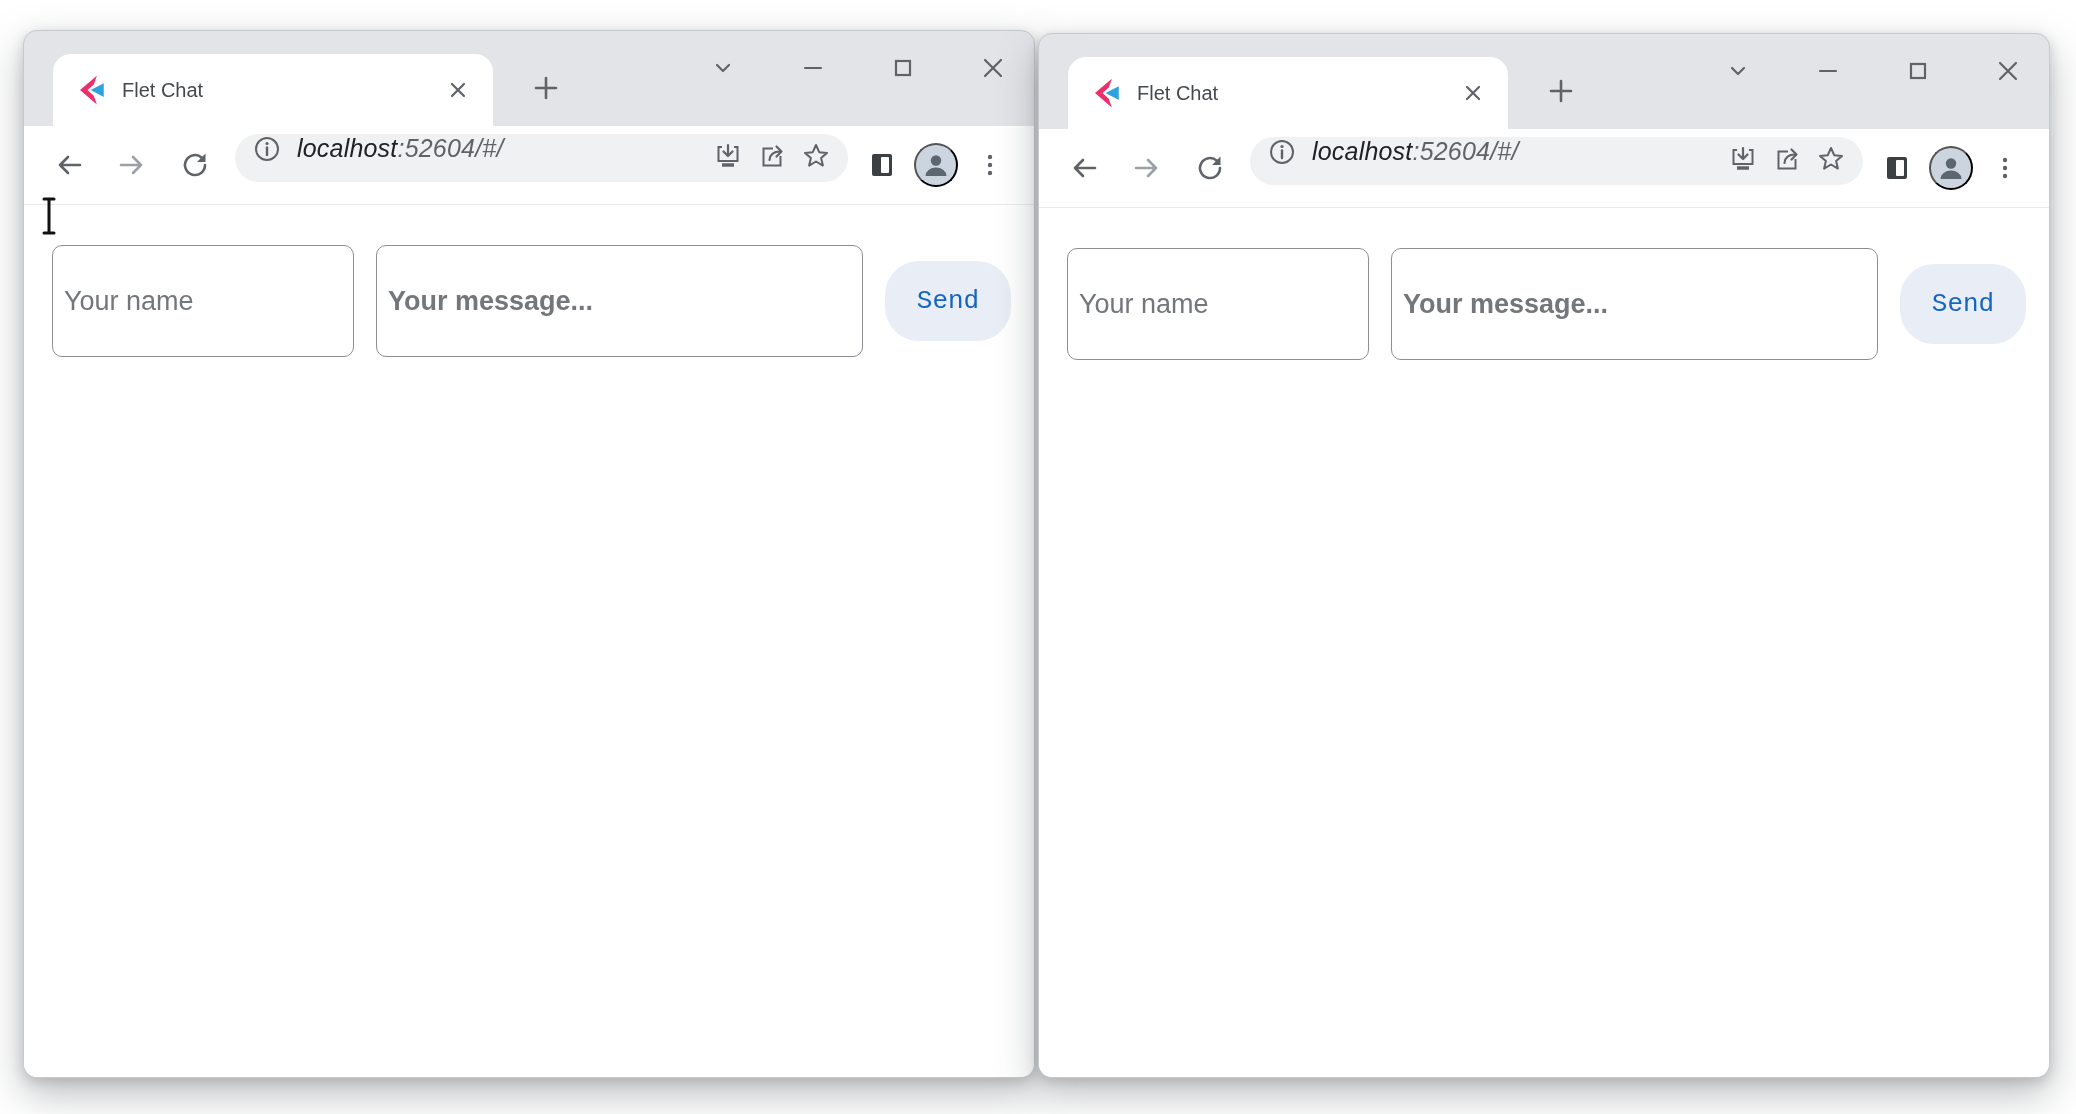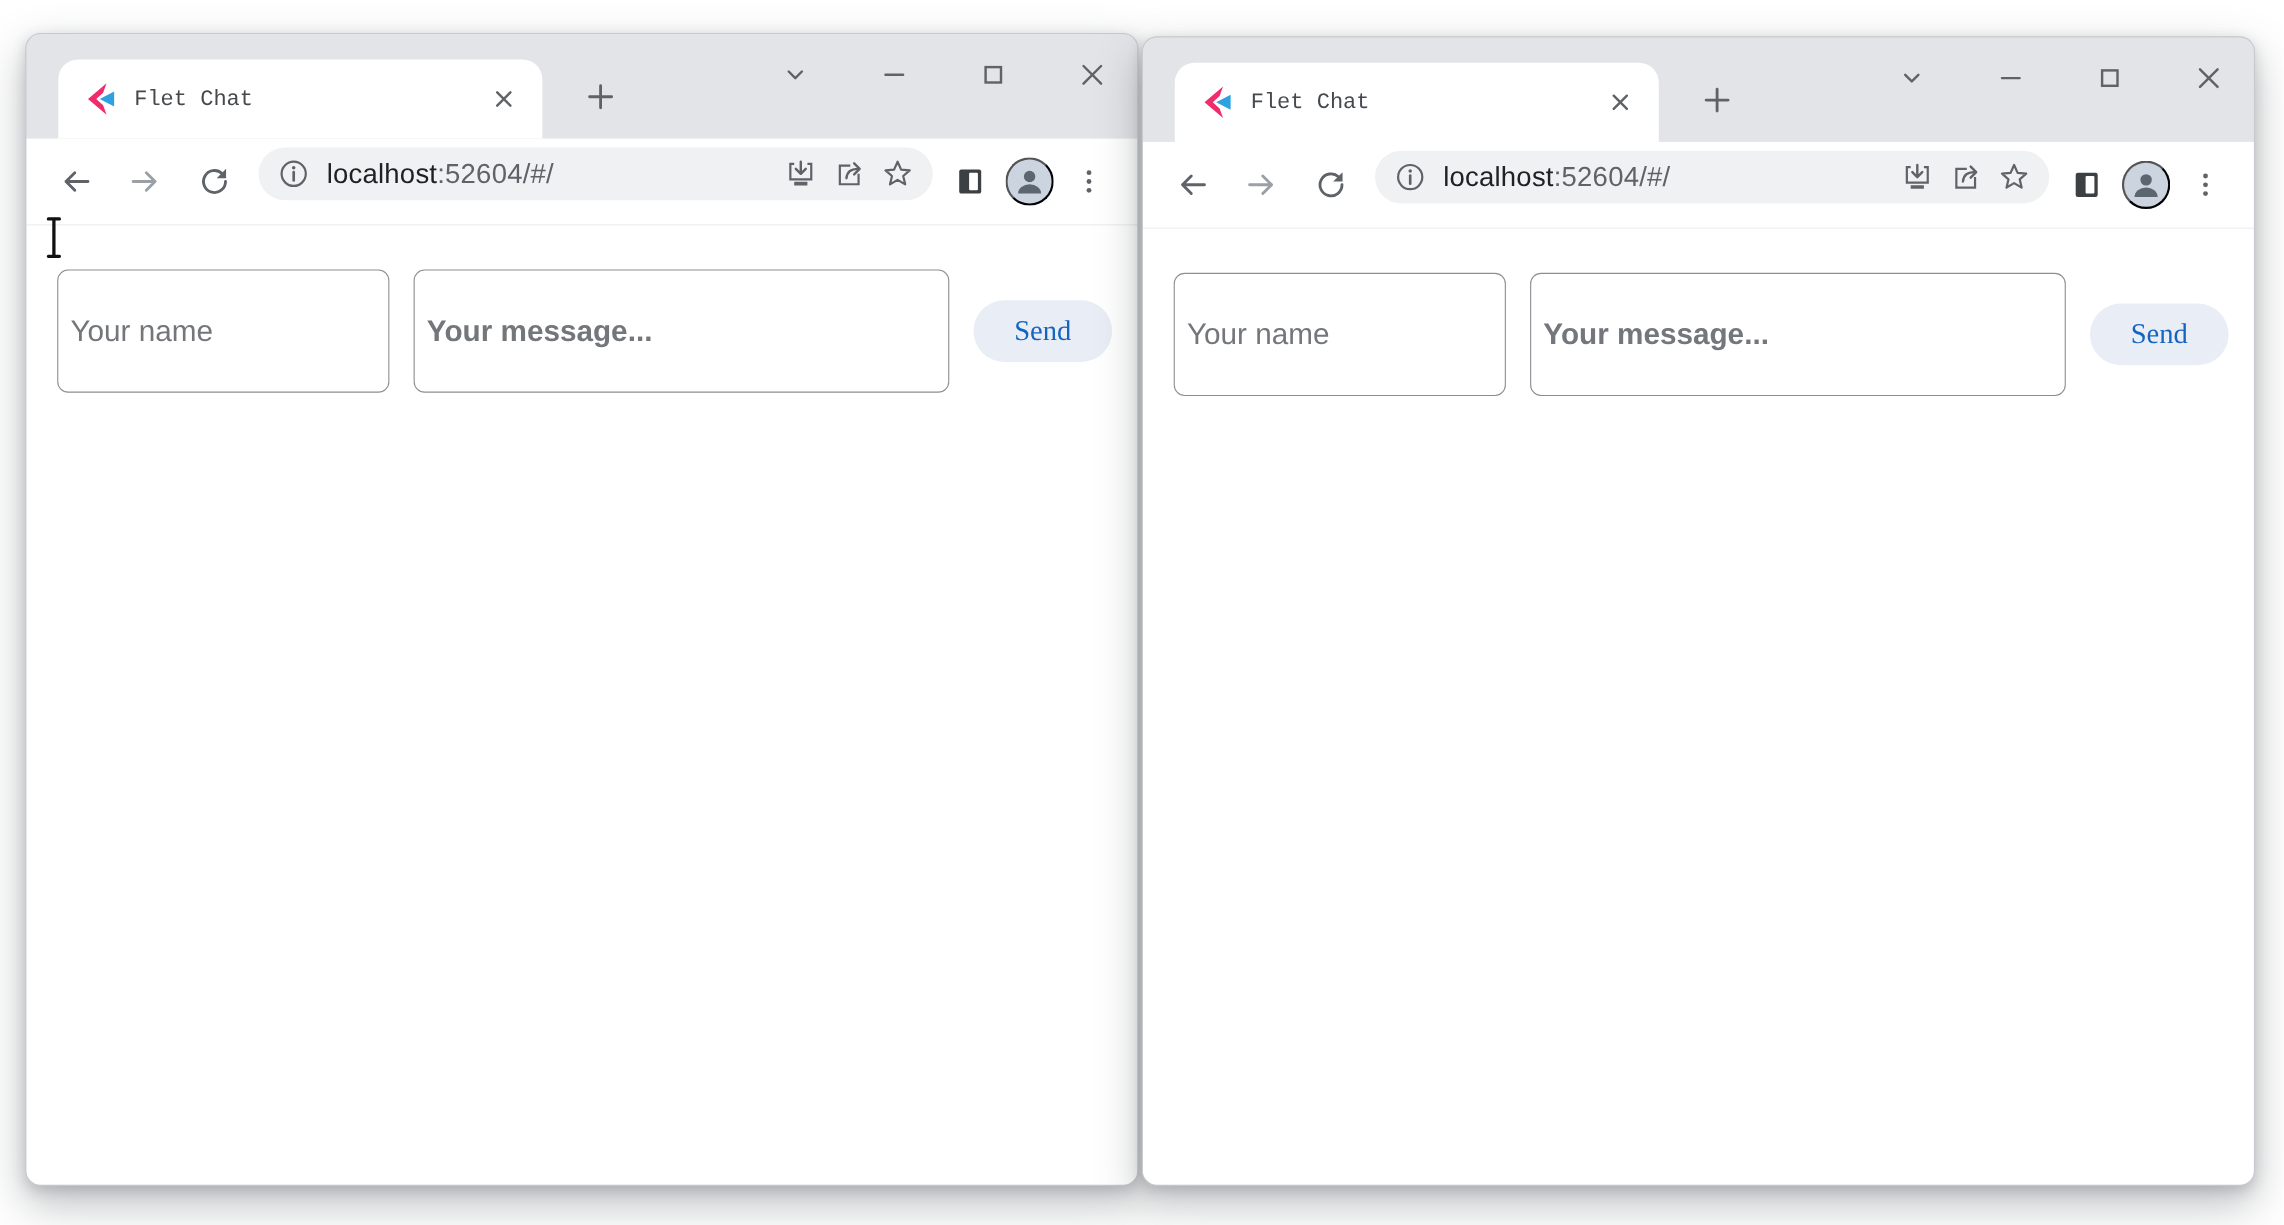--- a/index.html
+++ b/index.html
@@ -20,21 +20,21 @@
     background:var(--frame);
     border:1px solid var(--window-border);
     border-radius:14px;
     box-shadow:0 16px 40px rgba(80,84,90,.38), 0 4px 12px rgba(80,84,90,.22);
     display:flex; flex-direction:column; overflow:hidden;
   }
   #win-0{left:23px; top:30px;}
   #win-1{left:1038px; top:33px; height:1045px;}
 
   
-  .tabstrip{position:relative; height:95px; flex:none;font-family:Liberation Mono, monospace;}
+  .tabstrip{position:relative; height:95px; flex:none;}
   .tab{
     position:absolute; left:29px; bottom:0; width:440px; height:72px;
     background:#fff; border-radius:18px 18px 0 0;
     display:flex; align-items:center; padding:0 18px 0 22px;
   }
   .favicon{width:30px; height:30px; flex:none; margin-right:17px;}
   .tab-title{flex:1; font-size:20px; color:var(--tab-title); white-space:nowrap; overflow:hidden;}
   .icon-btn{display:flex; align-items:center; justify-content:center; border:none; background:transparent; cursor:pointer; color:var(--icon);}
   .tab-close{width:34px; height:34px; border-radius:50%;}
   .newtab{position:absolute; left:502px; bottom:18px; width:40px; height:40px; border-radius:50%;}
@@ -44,21 +44,21 @@
   
   .toolbar{
     height:79px; flex:none; background:var(--toolbar);
     border-bottom:1px solid var(--toolbar-divider);
     display:flex; align-items:center; padding:0 22px;
   }
   .nav-btn{width:46px; height:46px; border-radius:50%; flex:none; margin-right:17px;}
   .nav-btn.disabled{color:var(--icon-disabled);}
   .omnibox{
     flex:1; height:48px; margin:0 12px 14px 0; background:var(--omnibox);
-    border-radius:24px; display:flex; align-items:center; padding:0 10px 0 17px;
+    border-radius:24px; display:flex; align-items:flex-start; padding:0 10px 0 17px;font-style:italic;
   }
   .url-text{margin-left:15px; font-size:25px; letter-spacing:.2px; white-space:nowrap;}
   .url-host{color:var(--url-host);}
   .url-path{color:var(--url-path);}
   .omnibox .spacer{flex:1;}
   .box-icon{width:44px; height:44px; flex:none;}
   .right-tools{display:flex; align-items:center; gap:10px; flex:none;}
   .avatar{
     width:44px; height:44px; border-radius:50%; background:var(--avatar-bg);
     display:flex; align-items:center; justify-content:center;
@@ -72,23 +72,23 @@
   .chat-form{display:flex; align-items:center; gap:22px;}
   .field{
     height:112px; border:1px solid var(--input-border); border-radius:10px;
     background:#fff; padding:0 11px; font-size:27px; color:#202124;
     font-family:"Liberation Sans", sans-serif; outline:none;
   }
   .field::placeholder{color:var(--placeholder); opacity:1;}
   .field-name{width:302px; flex:none;}
   .field-message{flex:1; min-width:0;font-weight:bold;}
   .send-btn{
-    flex:none; width:126px; height:56px; border-radius:34px; border:none;
+    flex:none; width:126px; height:80px; border-radius:34px; border:none;
     background:var(--send-bg); color:var(--send-text); font-size:26px;
-    font-family:Liberation Serif, serif; cursor:pointer;
+    font-family:Liberation Mono, monospace; cursor:pointer;
   }
   .ibeam-cursor{position:absolute; left:40px; top:196px; z-index:50; pointer-events:none;}
 </style>
 </head>
 <body>
 
 <div class="window" id="win-0">
 
   <div class="tabstrip">
     <div class="tab">

